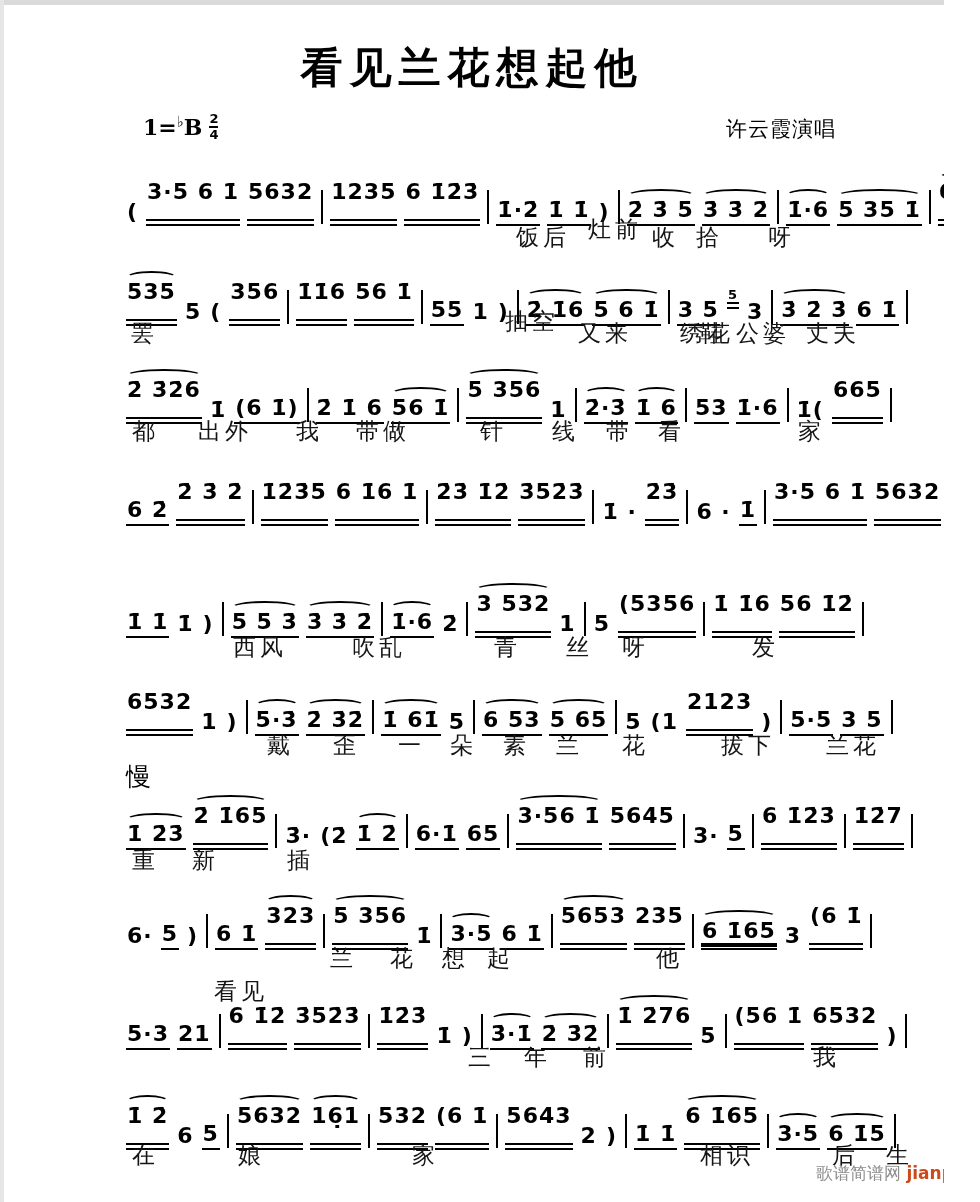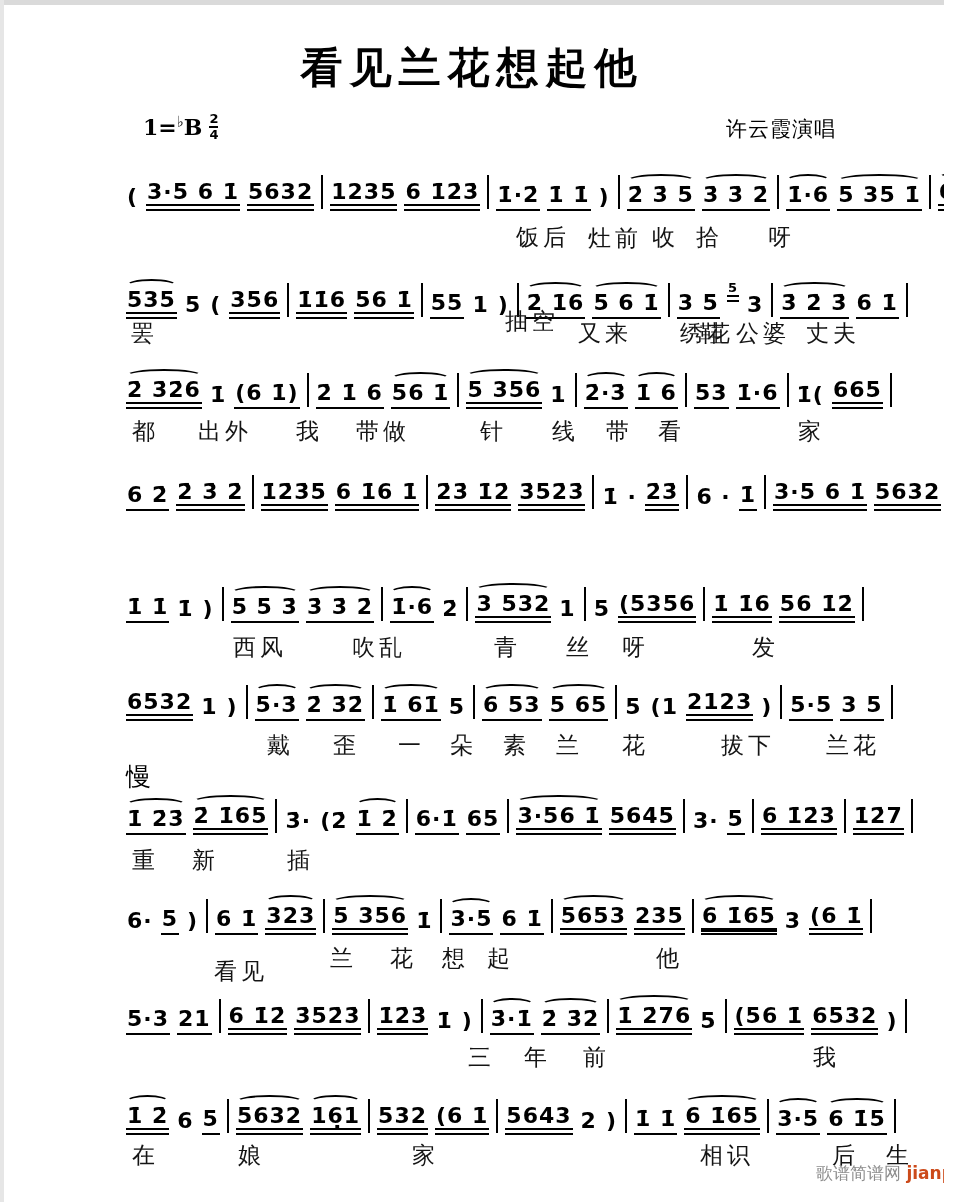--- a/index.html
+++ b/index.html
@@ -20,21 +20,21 @@
   .flat{vertical-align:8px;font-size:15px;}
   .meter{display:inline-block;vertical-align:-4px;margin-left:7px;font-size:13px;
          font-weight:700;text-align:center;line-height:1.05;font-family:"DejaVu Sans",sans-serif;}
   .meter span{display:block;}
   .meter .den{border-top:2px solid #000;}
 
   .system{position:absolute;left:126px;display:flex;align-items:flex-end;gap:7px;white-space:pre;}
   .tk{position:relative;font-size:22px;font-weight:700;line-height:1;
       letter-spacing:1px;padding:13px 1px 3px 1px;}
   .u1{border-bottom:2px solid #000;}
-  .u2{border-bottom:7px double #000;padding-bottom:1px;}
+  .u2{border-bottom:7px double #000;padding-bottom:16px;}
   .u3{border-bottom:7px double #000;padding-bottom:1px;}
   .u3::after{content:"";position:absolute;left:0;right:0;bottom:-4px;height:2px;background:#000;}
   .s::before{content:"";position:absolute;left:0;right:0;top:3px;height:9px;
              border:2px solid #000;border-color:#000 transparent transparent transparent;
              border-radius:50%;}
   .grace{font-size:13px;margin-bottom:17px;padding-bottom:1px;}
   .bar{width:2px;height:34px;background:#000;margin-bottom:2px;}
 
   .lyric{position:absolute;font-family:Liberation Serif, serif;
          font-size:23px;letter-spacing:4px;color:#141414;white-space:pre;}
@@ -54,21 +54,21 @@
   <div class="title">看见兰花想起他</div>
   <div class="performer">许云霞演唱</div>
 
   <div class="keysig"><span>1=</span><span class="flat">♭</span><span>B</span><span class="meter"><span class="num">2</span><span class="den">4</span></span></div>
 
   <div class="tempo">慢</div>
 
   <div id="systems">
       <div class="system" style="top: 168px;"><span class="tk">(</span><span class="tk u2">3·5 6 1̇</span><span class="tk u2">5632</span><span class="bar"></span><span class="tk u2">1235</span><span class="tk u2">6 1̇2̇3̇</span><span class="bar"></span><span class="tk u1">1̇·2̇</span><span class="tk u1">1̇ 1̇</span><span class="tk">)</span><span class="bar"></span><span class="tk u1 s">2̇ 3̇ 5̇</span><span class="tk u1 s">3̇ 3̇ 2̇</span><span class="bar"></span><span class="tk u1 s">1̇·6</span><span class="tk u1 s">5 35 1̇</span><span class="bar"></span><span class="tk u2 s">6 532</span></div>
       <span class="lyric" style="left: 516px; top: 222px;">饭后</span>
-      <span class="lyric" style="left: 588px; top: 223px;">灶前</span>
+      <span class="lyric" style="left: 588px; top: 214px;">灶前</span>
       <span class="lyric" style="left: 652px; top: 222px;">收</span>
       <span class="lyric" style="left: 696px; top: 222px;">拾</span>
       <span class="lyric" style="left: 768px; top: 222px;">呀</span>
       <div class="system" style="top: 268px;"><span class="tk u2 s">535</span><span class="tk">5</span><span class="tk">(</span><span class="tk u2">356</span><span class="bar"></span><span class="tk u2">1̇1̇6</span><span class="tk u2">56 1̇</span><span class="bar"></span><span class="tk u1">55</span><span class="tk">1</span><span class="tk">)</span><span class="bar"></span><span class="tk u1 s">2̇ 1̇6</span><span class="tk u1 s">5 6 1̇</span><span class="bar"></span><span class="tk u1">3 5</span><span class="tk u2 grace">5</span><span class="tk">3</span><span class="bar"></span><span class="tk u1 s">3̇ 2̇ 3̇</span><span class="tk u1">6 1̇</span><span class="bar"></span></div>
       <span class="lyric" style="left: 131px; top: 318px;">罢</span>
       <span class="lyric" style="left: 505px; top: 306px;">抽空</span>
       <span class="lyric" style="left: 578px; top: 318px;">又来</span>
       <span class="lyric" style="left: 680px; top: 318px;">绣花</span>
       <span class="lyric" style="left: 700px; top: 318px;">鞋</span>
       <span class="lyric" style="left: 736px; top: 318px;">公婆</span>
@@ -99,21 +99,21 @@
       <span class="lyric" style="left: 503px; top: 730px;">素</span>
       <span class="lyric" style="left: 556px; top: 730px;">兰</span>
       <span class="lyric" style="left: 622px; top: 730px;">花</span>
       <span class="lyric" style="left: 721px; top: 730px;">拔下</span>
       <span class="lyric" style="left: 826px; top: 730px;">兰花</span>
       <div class="system" style="top: 792px;"><span class="tk u1 s">1̇ 2̇3̇</span><span class="tk u2 s">2̇ 1̇65</span><span class="bar"></span><span class="tk">3̇·</span><span class="tk">(2̇</span><span class="tk u1 s">1̇ 2̇</span><span class="bar"></span><span class="tk u1">6·1̇</span><span class="tk u1">65</span><span class="bar"></span><span class="tk u2 s">3·56 1̇</span><span class="tk u2">5645</span><span class="bar"></span><span class="tk">3·</span><span class="tk u1">5</span><span class="bar"></span><span class="tk u2">6 1̇2̇3̇</span><span class="bar"></span><span class="tk u2">1̇2̇7</span><span class="bar"></span></div>
       <span class="lyric" style="left: 132px; top: 845px;">重</span>
       <span class="lyric" style="left: 192px; top: 845px;">新</span>
       <span class="lyric" style="left: 287px; top: 845px;">插</span>
       <div class="system" style="top: 892px;"><span class="tk">6·</span><span class="tk u1">5</span><span class="tk">)</span><span class="bar"></span><span class="tk u1">6 1̇</span><span class="tk u2 s">323</span><span class="bar"></span><span class="tk u2 s">5 356</span><span class="tk">1̇</span><span class="bar"></span><span class="tk u1 s">3·5</span><span class="tk u1">6 1̇</span><span class="bar"></span><span class="tk u2 s">5653</span><span class="tk u2">235</span><span class="bar"></span><span class="tk u3 s">6 1̇65</span><span class="tk">3</span><span class="tk u2">(6 1̇</span><span class="bar"></span></div>
-      <span class="lyric" style="left: 214px; top: 956px;">看见</span>
+      <span class="lyric" style="left: 214px; top: 976px;">看见</span>
       <span class="lyric" style="left: 330px; top: 943px;">兰</span>
       <span class="lyric" style="left: 390px; top: 943px;">花</span>
       <span class="lyric" style="left: 442px; top: 943px;">想</span>
       <span class="lyric" style="left: 487px; top: 943px;">起</span>
       <span class="lyric" style="left: 656px; top: 943px;">他</span>
       <div class="system" style="top: 992px;"><span class="tk u1">5·3</span><span class="tk u1">21</span><span class="bar"></span><span class="tk u2">6 1̇2̇</span><span class="tk u2">3̇5̇2̇3̇</span><span class="bar"></span><span class="tk u2">1̇2̇3̇</span><span class="tk">1̇</span><span class="tk">)</span><span class="bar"></span><span class="tk u1 s">3̇·1̇</span><span class="tk u1 s">2̇ 3̇2̇</span><span class="bar"></span><span class="tk u2 s">1̇ 2̇76</span><span class="tk">5</span><span class="bar"></span><span class="tk u2">(56 1̇</span><span class="tk u2">6532</span><span class="tk">)</span><span class="bar"></span></div>
       <span class="lyric" style="left: 468px; top: 1042px;">三</span>
       <span class="lyric" style="left: 524px; top: 1042px;">年</span>
       <span class="lyric" style="left: 583px; top: 1042px;">前</span>
       <span class="lyric" style="left: 813px; top: 1042px;">我</span>

